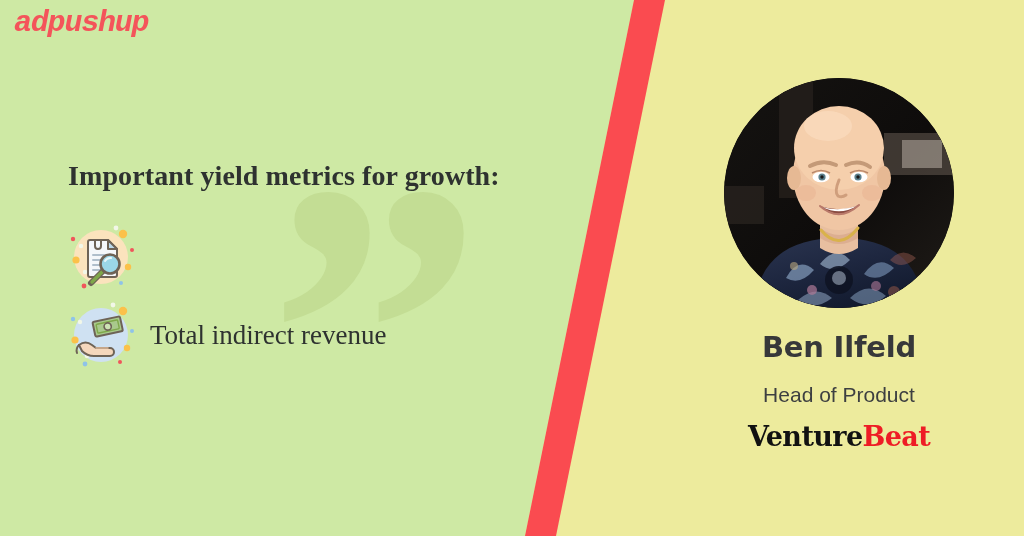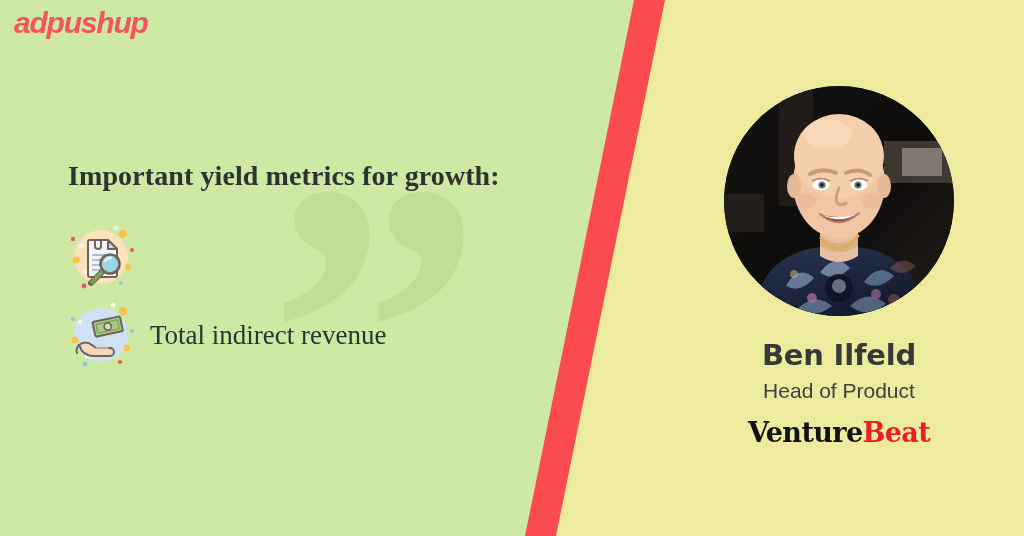--- a/index.html
+++ b/index.html
@@ -45,21 +45,21 @@
     font-weight:700;
     color:#C3DD94;
     user-select:none;
     letter-spacing:-6px;
   }
 
   
   .logo {
     position:absolute;
     left:14px; top:6px;
-    font-family:Liberation Sans, sans-serif;
+    font-family:Liberation Mono, monospace;
     font-size:30px;
     font-weight:700;
     font-style:italic;
     letter-spacing:-1.2px;
     color:#F4545A;
   }
 
   
   .left-content {
     position:absolute;
@@ -92,21 +92,21 @@
     font-family:"Liberation Serif", serif;
     font-size:27px;
     color:#2E3230;
     margin-left:12px;
     white-space:nowrap;
   }
 
   
   .speaker {
     position:absolute;
-    left:654px; top:86px;
+    left:654px; top:78px;
     width:370px;
     text-align:center;
   }
   .avatar {
     width:230px; height:230px;
     border-radius:50%;
     margin:0 auto;
     overflow:hidden;
     position:relative;
     background:#141210;
@@ -115,21 +115,21 @@
 
   .speaker-name {
     margin-top:22px;
     font-family:"DejaVu Sans", sans-serif;
     font-size:29px;
     font-weight:700;
     color:#37383A;
     letter-spacing:-0.2px;
   }
   .speaker-role {
-    margin-top:7px;
+    margin-top:19px;
     font-family:"Liberation Sans", sans-serif;
     font-size:21px;
     font-weight:400;
     color:#3D3F41;
   }
   .brand-logo {
     margin-top:14px;
     font-family:"DejaVu Serif", serif;
     font-size:27px;
     font-weight:700;

